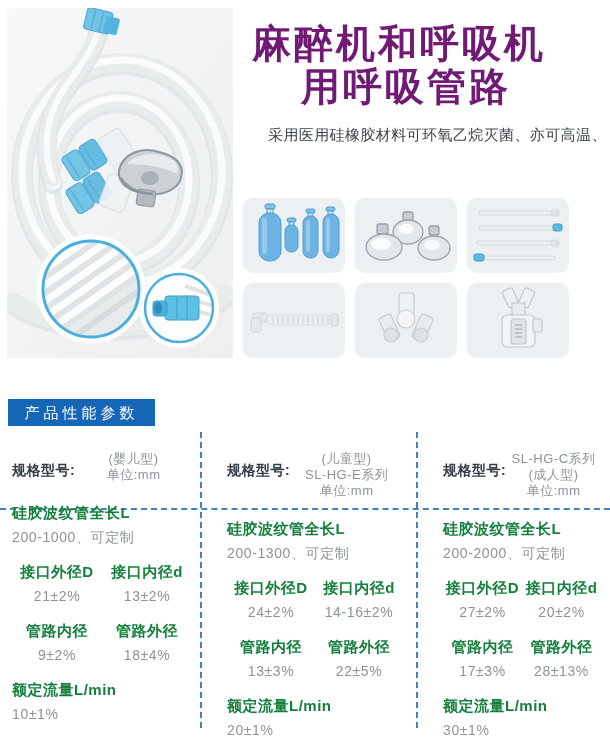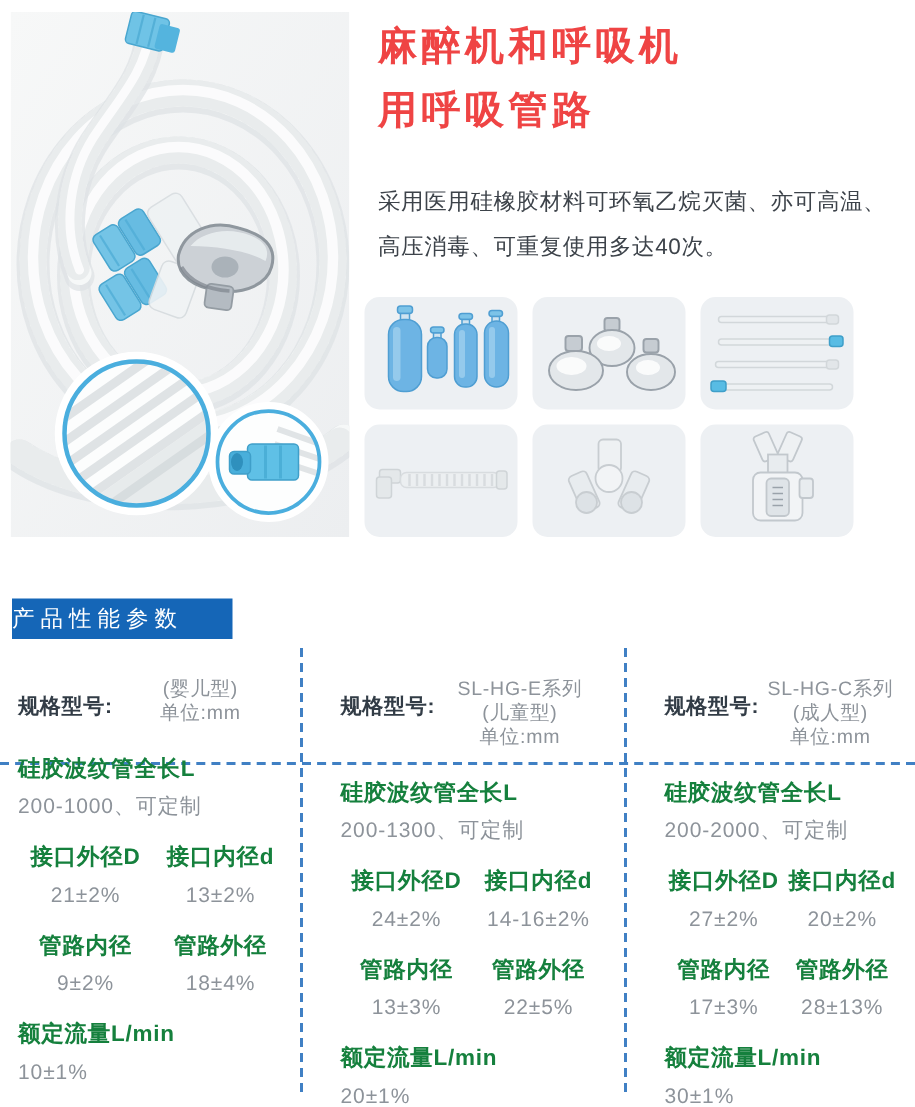--- a/index.html
+++ b/index.html
@@ -6,40 +6,40 @@
   body{
     width:610px;height:738px;position:relative;overflow:hidden;
     background:#ffffff;
     font-family:"Liberation Sans","DejaVu Sans",sans-serif;
     -webkit-font-smoothing:antialiased;
   }
   
   .photo{position:absolute;left:7px;top:8px;width:226px;height:350px;overflow:hidden;}
   
   .title{
-    position:absolute;left:252px;top:9px;width:308px;
-    color:#ef4444;font-weight:bold;font-size:26px;line-height:43px;letter-spacing:3px;
+    position:absolute;left:252px;top:22px;width:308px;
+    color:#701a75;font-weight:bold;font-size:39px;line-height:43px;letter-spacing:3px;
   }
-  .title .l2{text-align:left;letter-spacing:3px;}
+  .title .l2{text-align:center;letter-spacing:3px;}
   .desc{
-    position:absolute;left:252px;top:120px;width:340px;
+    position:absolute;left:268px;top:120px;width:340px;
     color:#3d434a;font-size:15px;line-height:30px;letter-spacing:0.4px;
   }
   
   .gallery{
     position:absolute;left:243px;top:198px;
     display:grid;grid-template-columns:repeat(3,102px);grid-auto-rows:75px;gap:10px 10px;
   }
   .thumb{background:#edf0f3;border-radius:10px;overflow:hidden;}
   .thumb svg{display:block;width:102px;height:75px;}
   
   .section-bar{
     position:absolute;left:8px;top:399px;width:147px;height:27px;
     background:#1566b7;color:#ffffff;font-size:15px;letter-spacing:4px;
-    line-height:27px;
+    text-align:center;line-height:27px;
   }
   
   .vline{position:absolute;top:432px;height:296px;width:0;border-left:2px dashed #4080c4;}
   .vline.v1{left:200px;}
   .vline.v2{left:416px;}
   .hline{position:absolute;left:0;top:508px;width:610px;height:0;border-top:2px dashed #4080c4;}
   .col{position:absolute;top:444px;}
   .col.c1{left:12px;width:180px;}
   .col.c2{left:227px;width:176px;}
   .col.c3{left:443px;width:158px;}
@@ -166,21 +166,20 @@
     </g>
   </svg>
 </div>
 
 <div class="title">
   <div class="l1">麻醉机和呼吸机</div>
   <div class="l2">用呼吸管路</div>
 </div>
 <div class="desc">
   <div>采用医用硅橡胶材料可环氧乙烷灭菌、亦可高温、</div>
-  <div>高压消毒、可重复使用多达40次。</div>
 </div>
 
 <div class="gallery">
   <div class="thumb">
     <svg viewBox="0 0 102 75">
       <g stroke="#4f9ed2" stroke-width="1">
         <rect x="22" y="6" width="10" height="5" rx="2" fill="#7cc3e8"></rect>
         <rect x="24" y="11" width="6" height="5" fill="#cfe3f0"></rect>
         <rect x="16" y="15" width="22" height="48" rx="10" fill="#6db4e4"></rect>
         <rect x="44" y="20" width="9" height="4" rx="2" fill="#7cc3e8"></rect>
@@ -326,22 +325,22 @@
   <div class="rowF">
     <div class="blabel">额定流量L/min</div>
     <div class="bvalue">10±1%</div>
   </div>
 </div>
 
 <div class="col c2">
   <div class="spec">
     <b class="lbl">规格型号:</b>
     <div class="series">
+      <div>(儿童型)</div>
       <div>SL-HG-E系列</div>
-      <div>(儿童型)</div>
       <div>单位:mm</div>
     </div>
   </div>
   <div class="rowA">
     <div class="blabel">硅胶波纹管全长L</div>
     <div class="bvalue">200-1300、可定制</div>
   </div>
   <div class="pair">
     <div class="sub">
       <div class="blabel">接口外径D</div>

